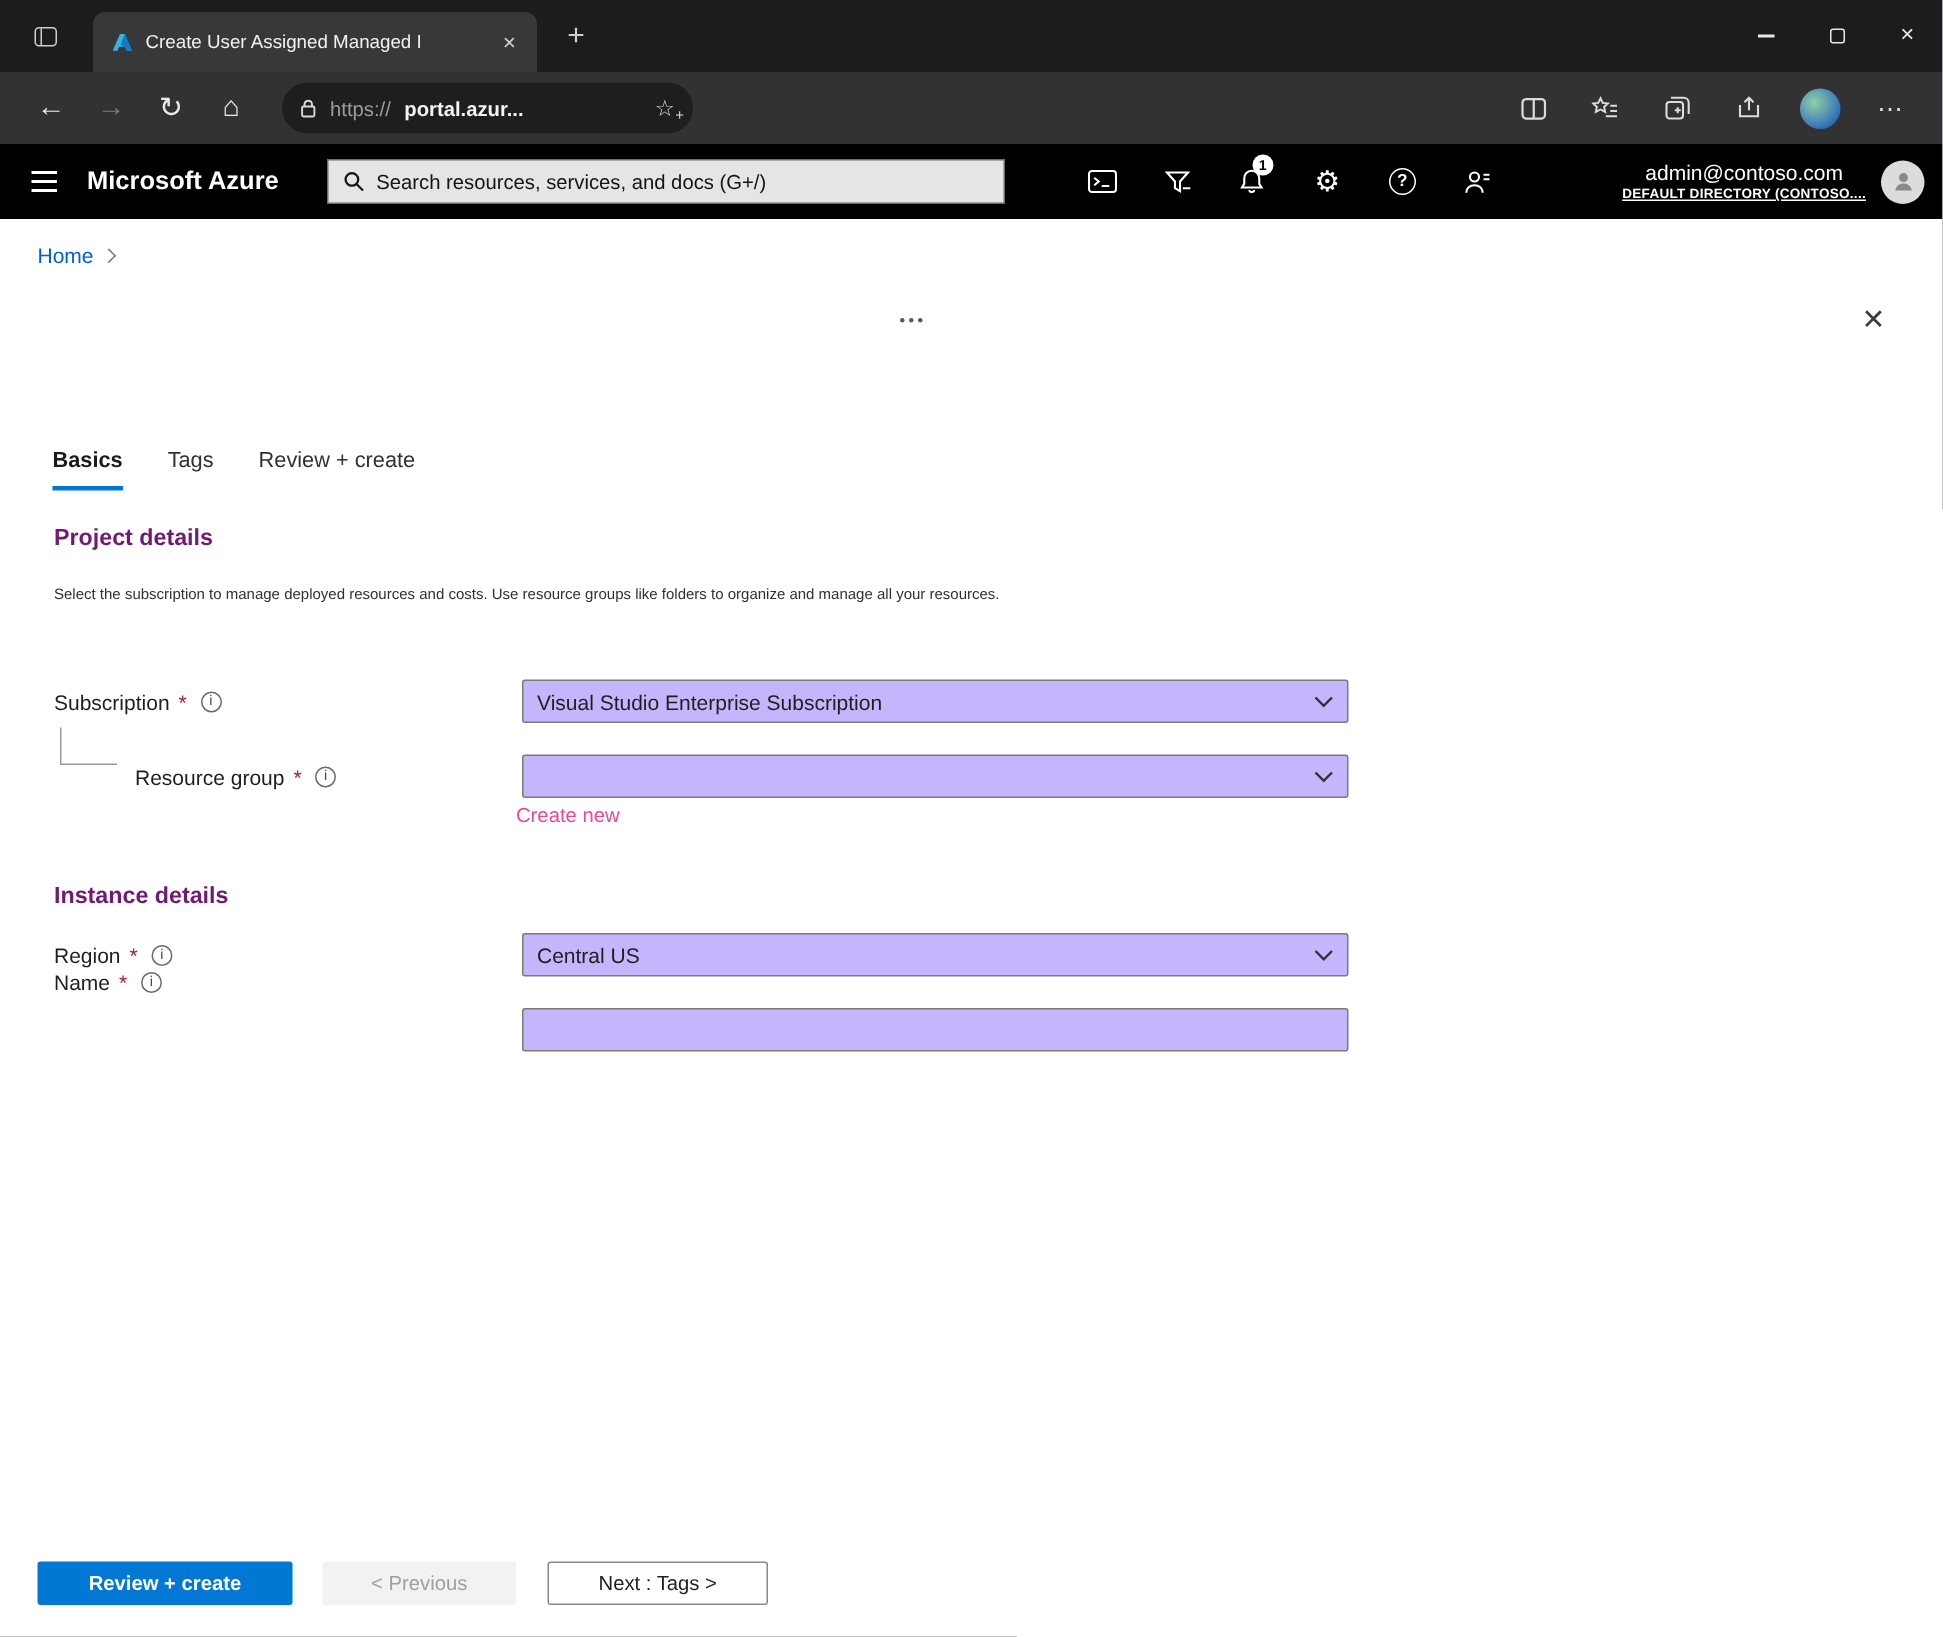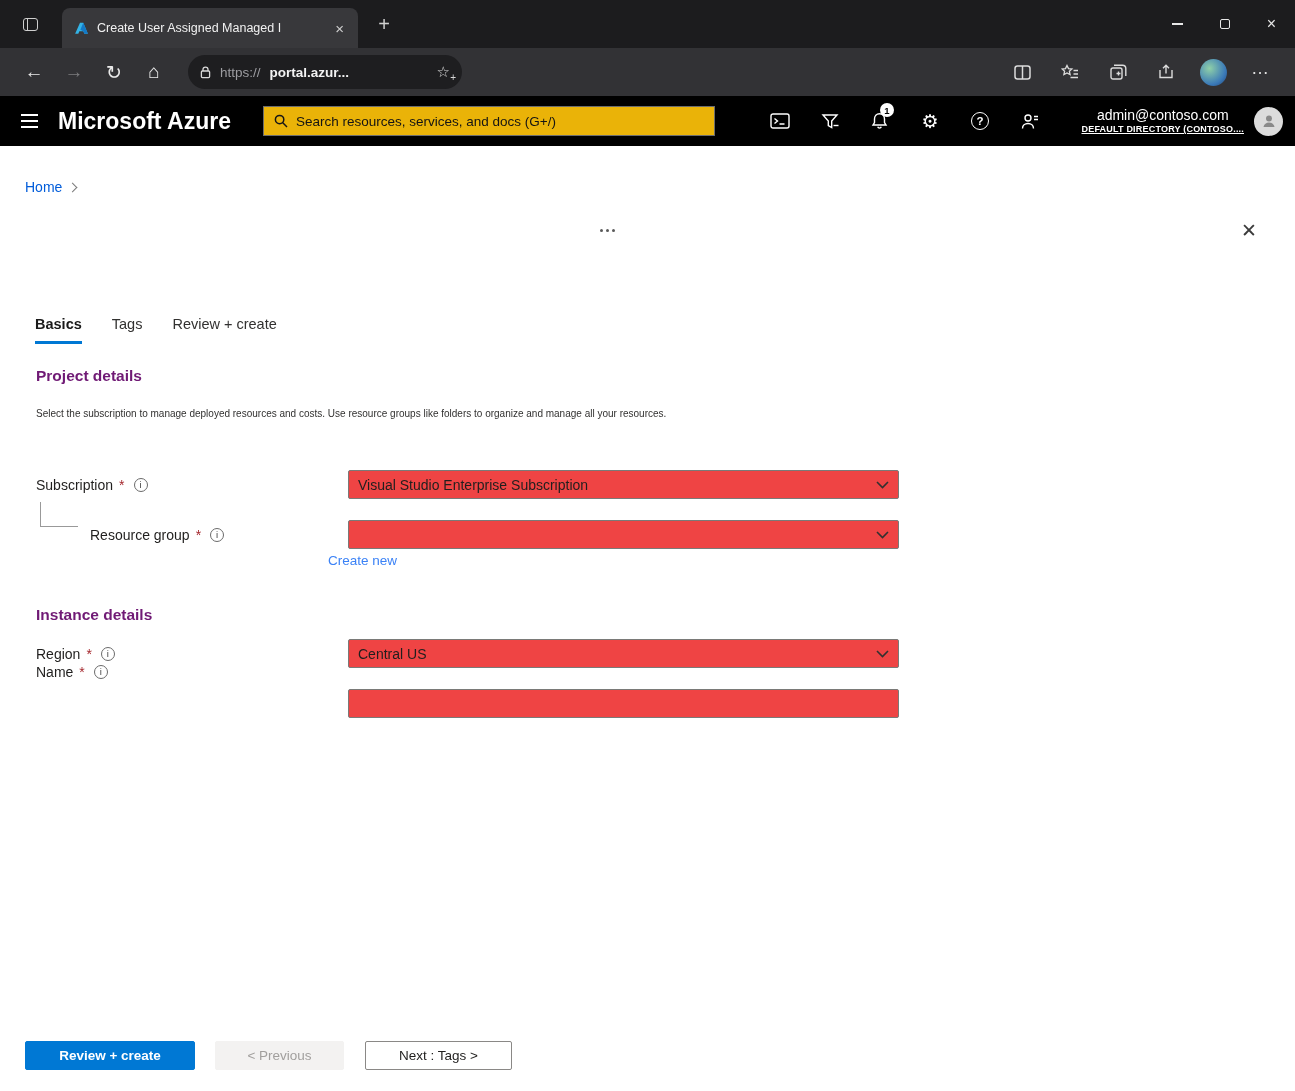--- a/index.html
+++ b/index.html
@@ -30,57 +30,57 @@
   .addr-fav { margin-left:auto; position:relative; color:#d8d8d8; font-size:15px; }
   .addr-fav .plus { position:absolute; right:-6px; bottom:-2px; font-size:10px; }
   .tb-right { margin-left:auto; display:flex; align-items:center; gap:8px; }
   .avatar-browser { width:27px; height:27px; border-radius:50%; background:radial-gradient(circle at 35% 35%, #8fd0a8, #3a79b8 65%, #23426e); margin:0 6px; }
   .more-dots { letter-spacing:2px; font-size:18px; color:#e0e0e0; padding-bottom:8px; }
 
   
   .azure { position:absolute; top:96px; left:0; right:0; height:50px; background:#000; display:flex; align-items:center; color:#fff; }
   .hamburger { width:58px; height:50px; display:flex; flex-direction:column; gap:4px; align-items:center; justify-content:center; }
   .hamburger i { display:block; width:17px; height:1.8px; background:#fff; }
-  .brand { font-size:23px; font-weight:bold; white-space:nowrap; }
-  .az-search { margin-left:32px; width:452px; height:30px; background:#eab308; border:1px solid #6d6d6d; display:flex; align-items:center; padding:0 10px; gap:8px; }
+  .brand { font-size:17px; font-weight:bold; white-space:nowrap; }
+  .az-search { margin-left:32px; width:452px; height:30px; background:#e5e5e5; border:1px solid #6d6d6d; display:flex; align-items:center; padding:0 10px; gap:8px; }
   .az-search input { flex:1; background:transparent; border:0; outline:0; color:#101010; font-size:13.5px; }
   .az-search input::placeholder { color:#141414; opacity:1; }
   .az-icons { display:flex; align-items:center; margin-left:40px; }
   .az-icn { width:50px; height:50px; display:flex; align-items:center; justify-content:center; position:relative; font-size:19px; color:#fff; }
   .badge { position:absolute; top:7px; right:11px; min-width:14px; height:14px; border-radius:50%; background:#fff; color:#000; font-size:9.5px; font-weight:bold; display:flex; align-items:center; justify-content:center; }
   .help-circle { width:18px; height:18px; border:1.6px solid #fff; border-radius:50%; font-size:11.5px; font-weight:bold; display:flex; align-items:center; justify-content:center; }
   .account { margin-left:auto; text-align:center; line-height:1.25; margin-right:10px; }
   .account .email { font-size:14px; }
   .account .dir { font-size:9px; font-weight:bold; letter-spacing:.2px;text-decoration:underline; }
   .avatar-azure { width:29px; height:29px; border-radius:50%; background:#dcdcdc; margin-right:12px; display:flex; align-items:center; justify-content:center; }
 
   
-  .content { position:absolute; top:146px; left:0; right:0; bottom:0; background:#fff; color:#323130;margin-top:17px; }
+  .content { position:absolute; top:146px; left:0; right:0; bottom:0; background:#fff; color:#323130; }
   .breadcrumb { position:absolute; left:25px; top:16px; font-size:14px; color:#015cda; display:flex; align-items:center; gap:7px; }
   .crumb-chev { width:7px; height:7px; border-right:1.5px solid #7a7a7a; border-top:1.5px solid #7a7a7a; transform:rotate(45deg); margin-top:1px; }
   .page-title { position:absolute; left:25px; top:48px; font-size:26px; font-weight:bold; color:#1a1a1a; }
   .title-menu { position:absolute; left:596px; top:62px; display:flex; gap:3px; padding:4px; }
   .title-menu i { width:3px; height:3px; border-radius:50%; background:#5a5a5a; display:block; }
   .close-x { position:absolute; right:32px; top:54px; font-size:19px; color:#3b3b3b; padding:2px 6px; }
 
   .tabs { position:absolute; left:35px; top:153px; display:flex; gap:30px; font-size:14.5px; }
   .tab-item { padding-bottom:9px; color:#323130; border-bottom:3px solid transparent; }
   .tab-item.active { font-weight:bold; color:#1a1a1a; border-bottom-color:#0078d4; }
 
   .sec-heading { position:absolute; left:36px; font-size:15.5px; font-weight:bold; color:#701a75; }
   .desc { position:absolute; left:36px; top:240px; width:822px; font-size:10px; line-height:22px; color:#323130; }
 
   .fieldlabel { position:absolute; height:29px; display:flex; align-items:center; gap:5px; font-size:14px; color:#201f1e; }
   .req { color:#a4262c; margin-left:1px; }
   .info-icn { width:14px; height:14px; border:1px solid #6b6b6b; border-radius:50%; font-size:9.5px; color:#444; display:flex; align-items:center; justify-content:center; margin-left:4px; }
-  .field { position:absolute; left:348px; width:551px; height:29px; border:1px solid #7a7a78; border-radius:2px; background:#ef4444; display:flex; align-items:center; padding:0 9px; font-size:14px; color:#201f1e; }
+  .field { position:absolute; left:348px; width:551px; height:29px; border:1px solid #7a7a78; border-radius:2px; background:#c4b5fd; display:flex; align-items:center; padding:0 9px; font-size:14px; color:#201f1e; }
   .field .chev { margin-left:auto; }
   .field input { flex:1; border:0; outline:0; font-size:14px; color:#201f1e; background:transparent; }
   .connector { position:absolute; left:40px; top:339px; width:38px; height:25px; border-left:1px solid #999; border-bottom:1px solid #999; }
-  .link { position:absolute; left:328px; font-size:13.5px; color:#3b82f6; text-decoration:none; }
+  .link { position:absolute; left:344px; font-size:13.5px; color:#ec4899; text-decoration:none; }
 
   
   .footer-btn { position:absolute; top:1041px; height:29px; font-size:13.5px; border-radius:2px; display:flex; align-items:center; justify-content:center; cursor:pointer; }
   .btn-primary { left:25px; width:170px; background:#0078d4; border:1px solid #0078d4; color:#fff; font-weight:bold; }
   .btn-prev { left:215px; width:129px; background:#f3f2f1; border:1px solid #f3f2f1; color:#a19f9d; }
   .btn-next { left:365px; width:147px; background:#fff; border:1px solid #8a8886; color:#201f1e; }
 
   svg { display:block; }
 </style>
 </head>

